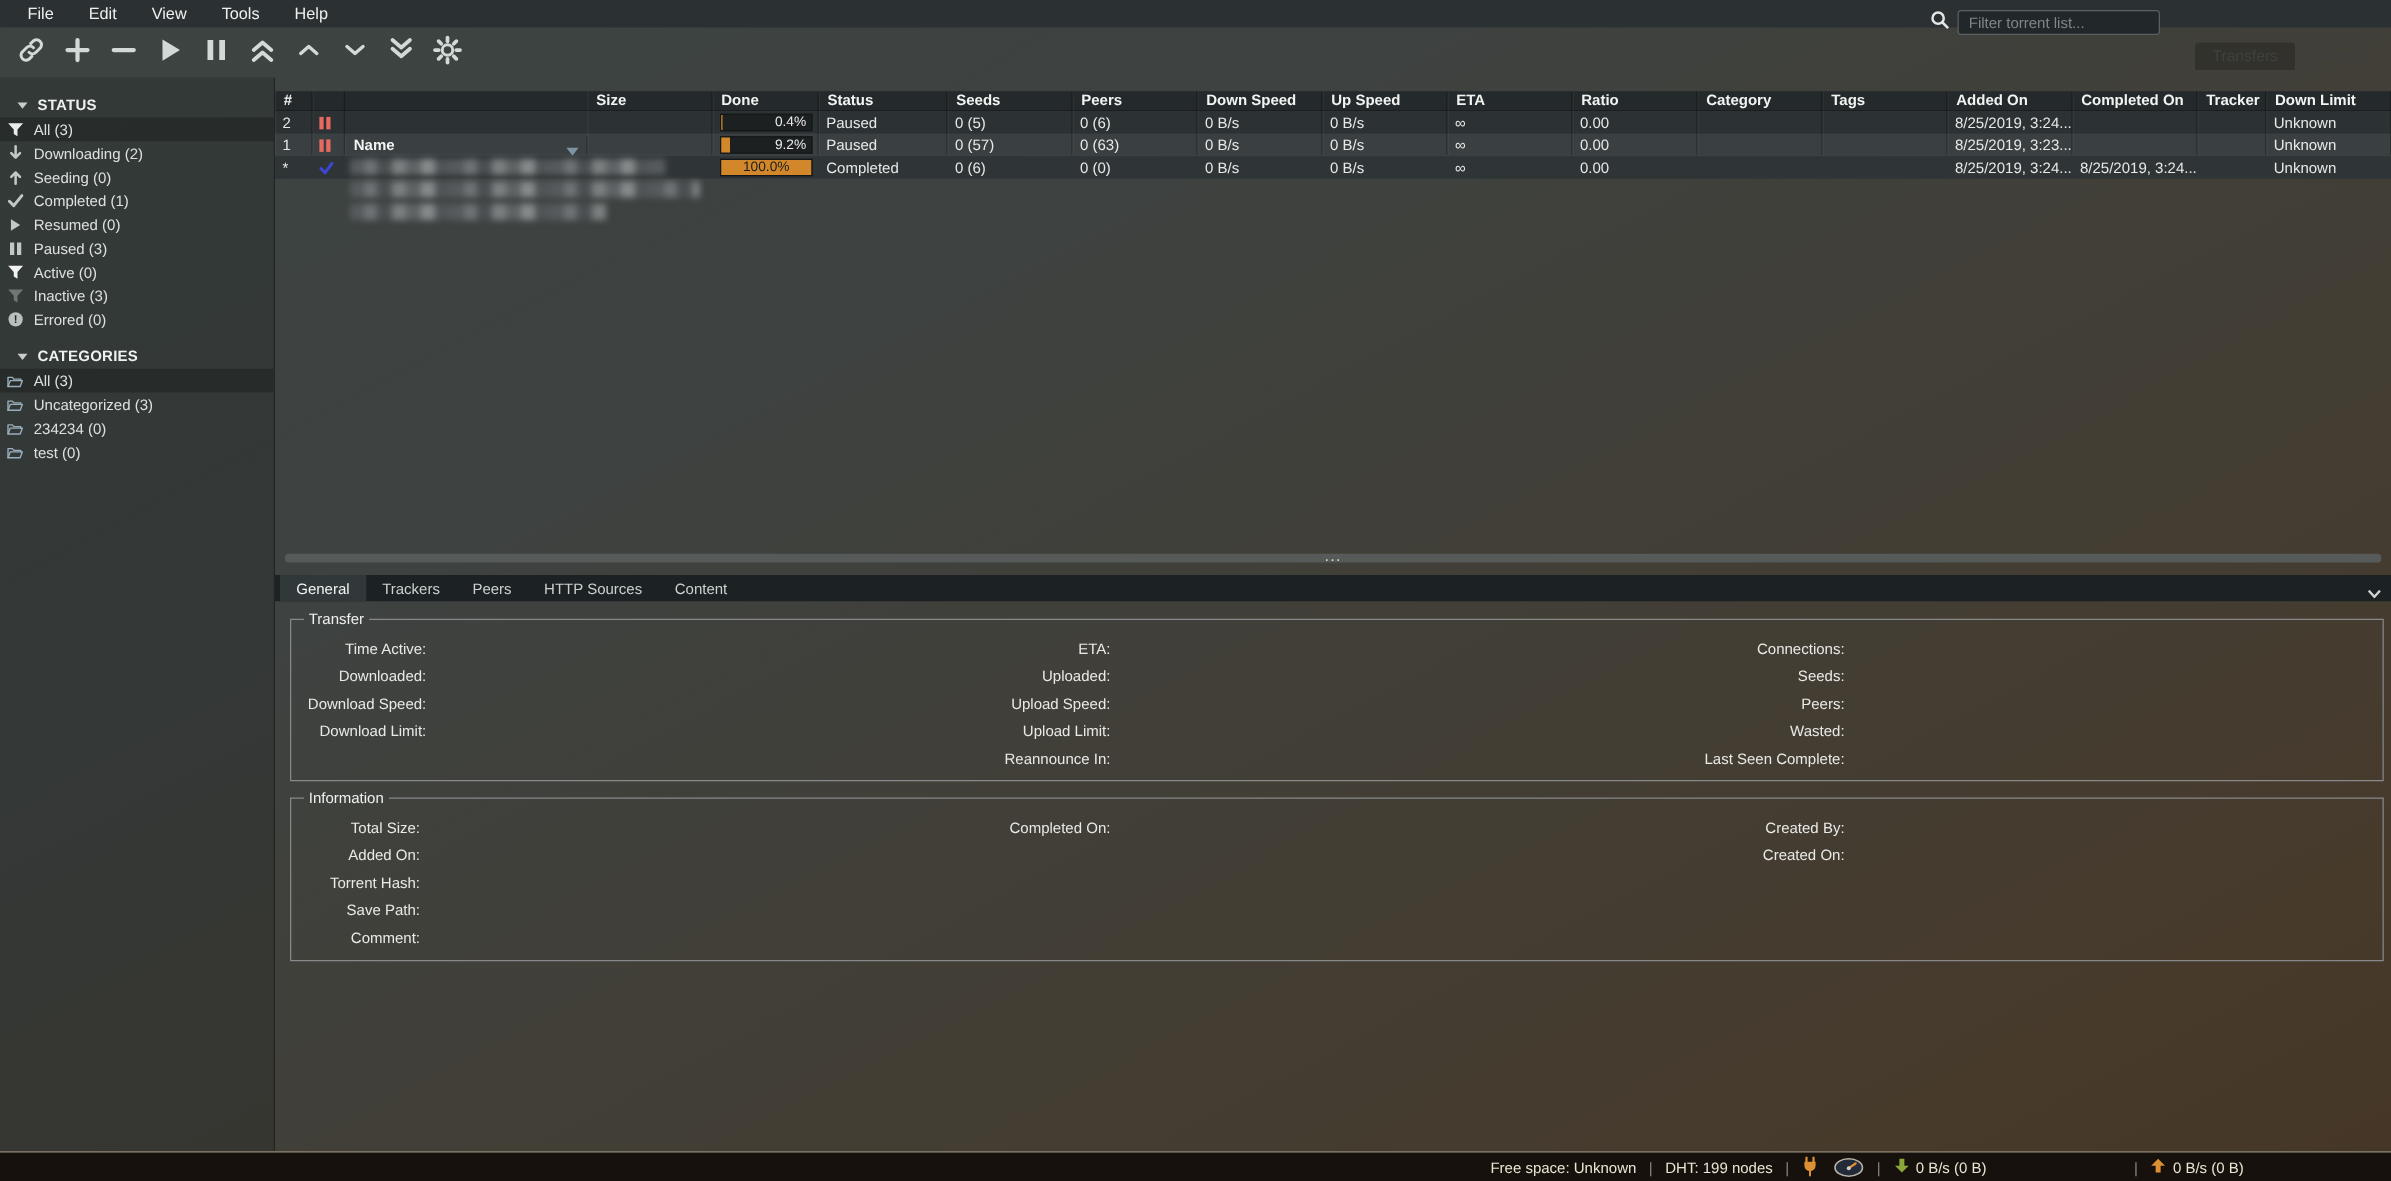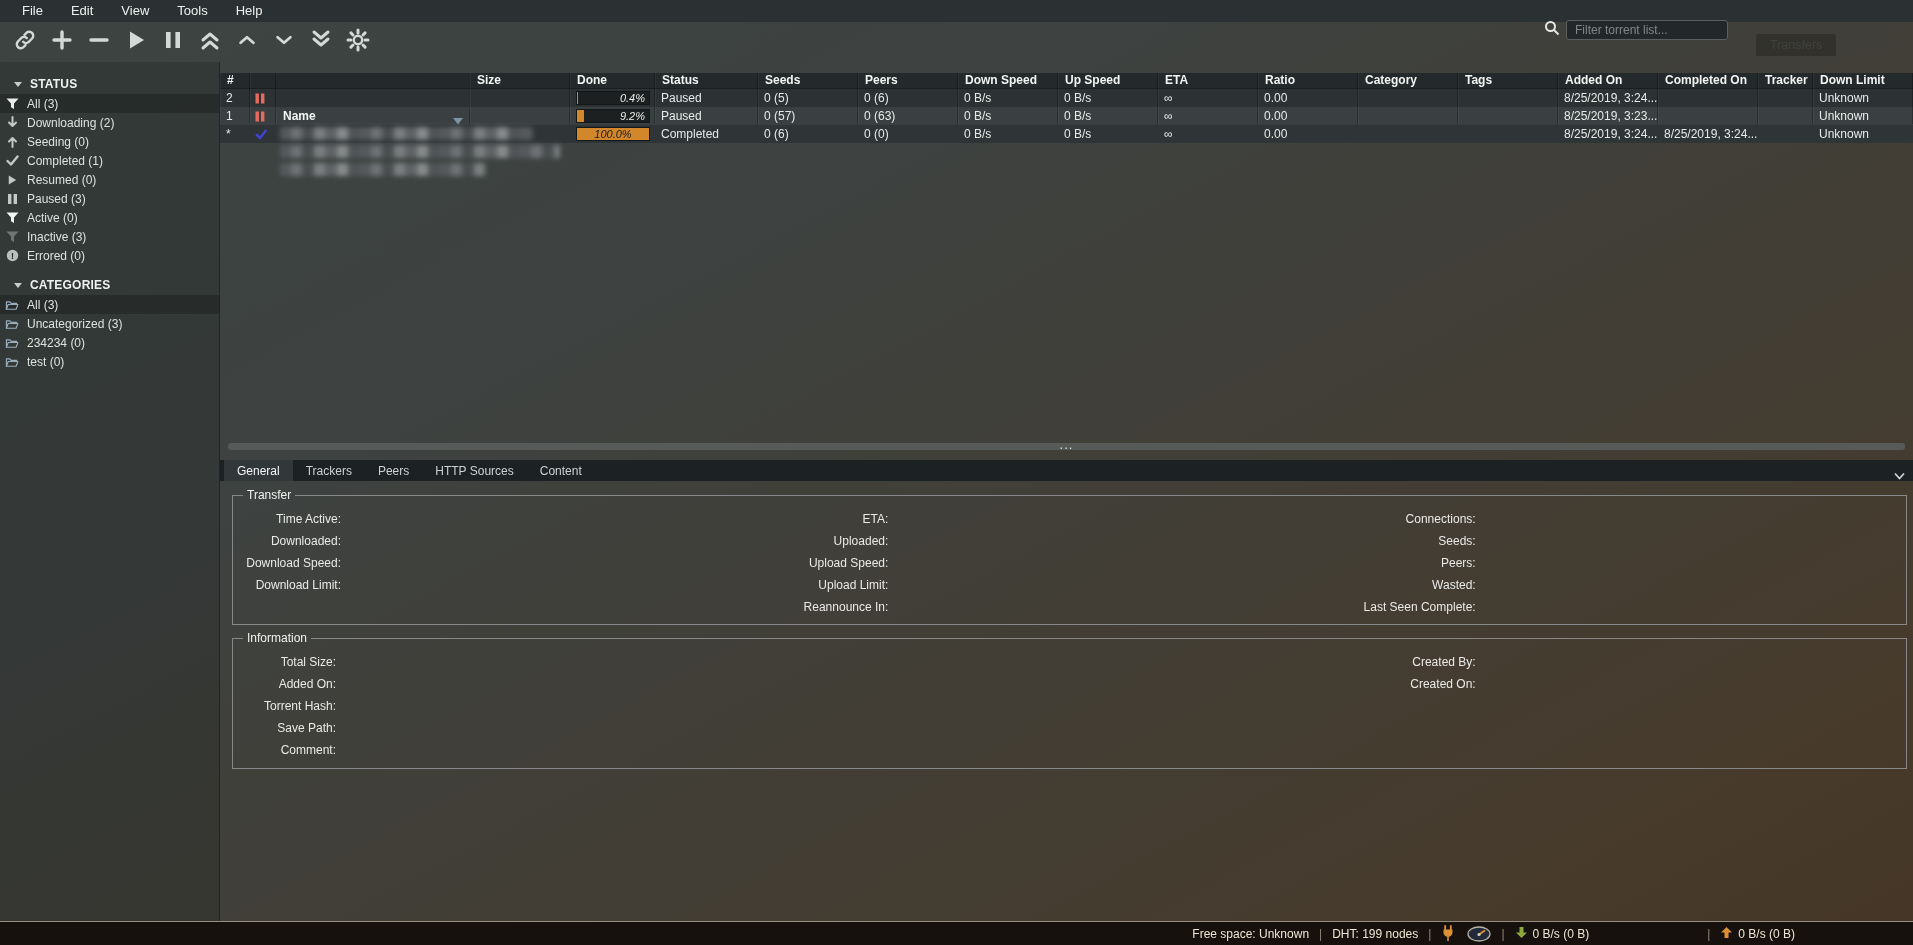--- a/index.html
+++ b/index.html
@@ -12,21 +12,21 @@
   }
   
   .menubar { position:absolute; top:0; left:0; right:0; height:22px; background:#2b3133;
     display:flex; align-items:center; padding-left:8px; }
   .menu-item { color:#eef0ee; font-size:13px; padding:0 14px; height:22px; line-height:22px; cursor:default; }
   
   .toolbar { position:absolute; top:22px; left:0; right:0; height:40px; display:flex; align-items:center; padding-left:10px; }
   .tbtn { width:30px; height:30px; margin-right:7px; display:flex; align-items:center; justify-content:center; }
   .tbtn svg { stroke:#d3d9d6; fill:none; stroke-width:2.4; stroke-linecap:round; stroke-linejoin:round; }
   .tbtn svg .fill { fill:#d3d9d6; stroke:none; }
-  .filter-wrap { position:absolute; top:20px; left:1544px; display:flex; align-items:flex-start; gap:6px; }
+  .filter-wrap { position:absolute; top:8px; left:1544px; display:flex; align-items:flex-start; gap:6px; }
   .filter-input { width:162px; height:20px; background:#22282a; border:1px solid #5a5f60; border-radius:3px;
     color:#dfe3e0; font-size:12px; padding:0 8px; font-family:"Liberation Sans",sans-serif; }
   .filter-input::placeholder { color:#7f8786; }
   .view-tabs { position:absolute; top:34px; left:1756px; display:flex; }
   .view-tab { color:#404040; font-size:12.5px; padding:4px 14px; cursor:default; }
   .view-tab.active { background:rgba(0,0,0,0.22); border-radius:3px 3px 0 0; }
   
   .sidebar { position:absolute; left:0; top:62px; width:220px; bottom:24px;
     background:rgba(18,22,23,0.22); border-right:1px solid rgba(0,0,0,0.32); padding-top:10px; font-size:12px; }
   .side-header { display:flex; align-items:center; gap:8px; padding:3px 0 3px 14px; font-weight:bold; color:#eff1ef; letter-spacing:.2px; margin-top:2px; }
@@ -47,21 +47,21 @@
   .brow { height:18px; color:#e7e9e7; }
   .r0 { background:#2c3234; }
   .r1 { background:#3a4042; }
   .r2 { background:#2f3537; }
   .cell-name { overflow:visible;margin-top:36px; }
   .sort-arrow { position:absolute; right:6px; top:5px; }
   .nameblur { position:absolute; left:4px; top:2px; height:13px; border-radius:1px; filter:blur(2.4px); z-index:1;
     background:repeating-linear-gradient(90deg,#565a5c 0 11px,#6e7274 11px 22px,#4b4f51 22px 34px,#7b7f80 34px 45px,#5f6365 45px 57px,#868a8b 57px 68px,#515557 68px 80px); }
   .bw0 { width:252px; } .bw1 { width:280px; } .bw2 { width:205px; }
   .stateic { display:flex; align-items:center; height:18px; padding-left:5px; }
-  .pbar { position:relative; height:14px; margin-top:2px; margin-right:5px; background:#1c2021; border:1px solid #141718;font-style:italic; }
+  .pbar { position:relative; height:14px; margin-top:2px; margin-right:5px; background:#1c2021; border:1px solid #141718; }
   .pfill { position:absolute; left:0; top:0; bottom:0; background:#d2882a; }
   .ptext { position:absolute; right:4px; top:0; line-height:13px; font-size:11px; color:#ececea; z-index:2; }
   .row-complete .ptext { left:0; right:0; text-align:center; color:#1b1c1e; }
   
   .splitter { position:absolute; top:381px; left:8px; right:8px; height:7px; background:#565b5a; border-radius:3px; }
   .splitter .dots { position:absolute; left:50%; top:-6px; transform:translateX(-50%); color:#d6dad8; font-size:13px; letter-spacing:1px; }
   
   .dtabs { position:absolute; top:398px; left:0; right:0; height:21px; background:#1c2124; display:flex; align-items:stretch; padding-left:4px; }
   .dtab { font-size:12px; color:#ccd1cf; padding:4px 13px; cursor:default; }
   .dtab.active { background:#30383a; color:#f4f5f4; }
@@ -526,20 +526,24 @@
         <div class="frow">
             <span class="flabel w95">Save Path:</span>
             <span class="fval"></span>
           </div>
         <div class="frow">
             <span class="flabel w95">Comment:</span>
             <span class="fval"></span>
           </div>
       </div>
       <div>
+        <div class="frow">
+            <span class="flabel w95">Completed On:</span>
+            <span class="fval"></span>
+          </div>
       </div>
       <div>
         <div class="frow">
             <span class="flabel w130">Created By:</span>
             <span class="fval"></span>
           </div>
         <div class="frow">
             <span class="flabel w130">Created On:</span>
             <span class="fval"></span>
           </div>

